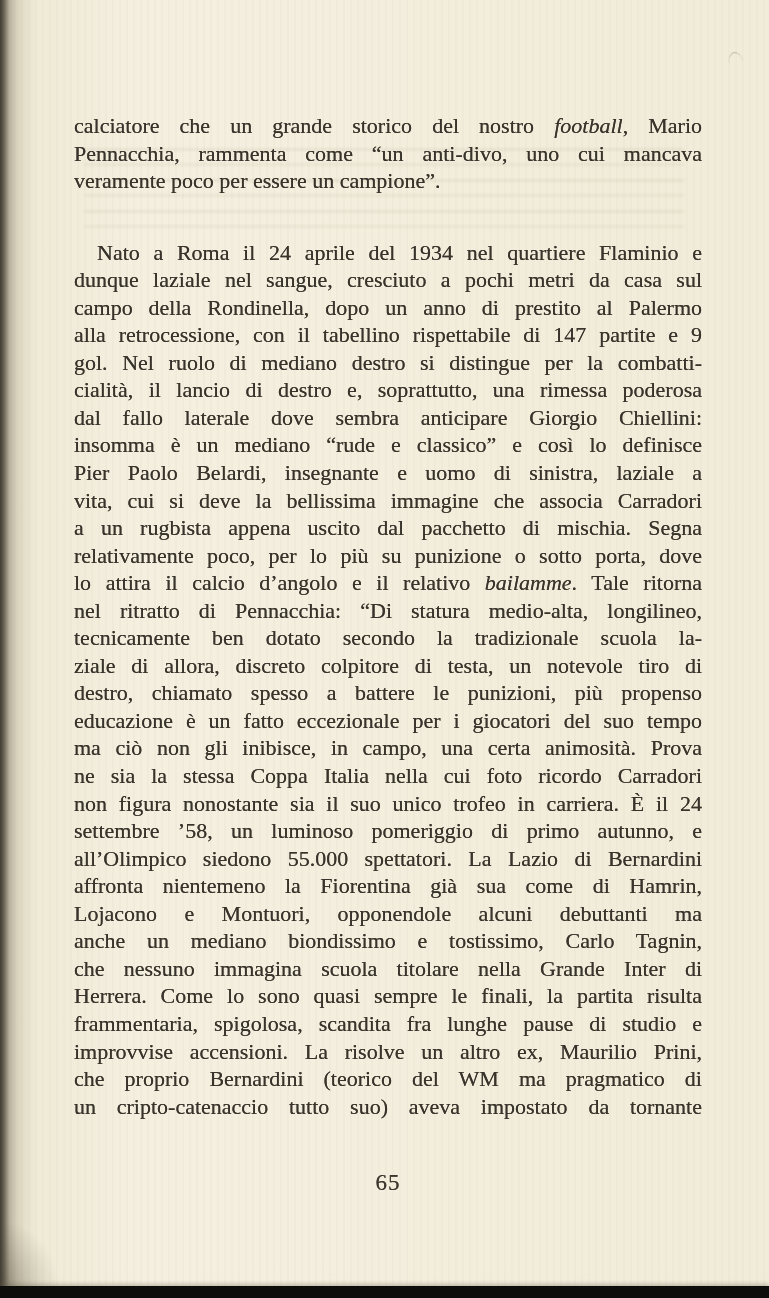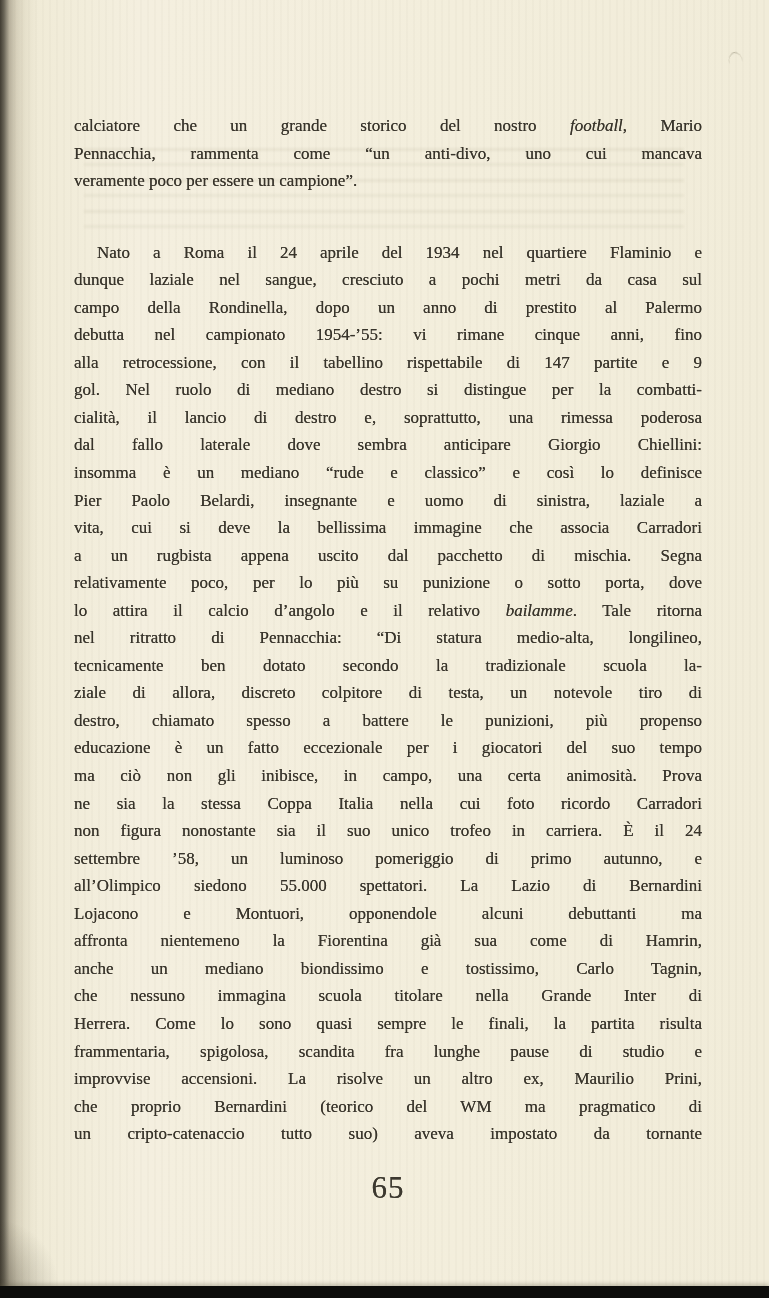--- a/index.html
+++ b/index.html
@@ -69,21 +69,21 @@
     transform: rotate(-12deg);
     filter: blur(0.4px);
     pointer-events: none;
   }
   .text-block {
     position: absolute;
     left: 74px;
     top: 112px;
     width: 628px;
     color: #38342b;
-    font-size: 17px;
+    font-size: 22px;
     line-height: 27.55px;
     text-shadow: 0 0 0.6px rgba(56,52,44,0.85);
   }
   .line {
     text-align: justify;
     text-align-last: justify;
     white-space: nowrap;
   }
   .line.para-end {
     text-align-last: left;
@@ -94,62 +94,61 @@
   }
   .line em {
     font-style: italic;
   }
   .page-number {
     position: absolute;
     left: 74px;
     top: 1170px;
     width: 628px;
     text-align: center;
-    font-size: 31px;
+    font-size: 23px;
     color: #3c382f;
     letter-spacing: 1px;
     text-shadow: 0 0 0.6px rgba(56,52,44,0.8);
   }
 </style>
 </head>
 <body>
 
 <div class="page">
   <div class="bleed-through"></div>
   <div class="stray-mark"></div>
   <div class="text-block">
       <div class="line">calciatore che un grande storico del nostro <em>football</em>, Mario</div>
       <div class="line">Pennacchia, rammenta come “un anti-divo, uno cui mancava</div>
       <div class="line para-end">veramente poco per essere un campione”.</div>
       <div class="line indent">Nato a Roma il 24 aprile del 1934 nel quartiere Flaminio e</div>
       <div class="line">dunque laziale nel sangue, cresciuto a pochi metri da casa sul</div>
       <div class="line">campo della Rondinella, dopo un anno di prestito al Palermo</div>
-      <div class="line">debutta nel campionato 1954-’55: vi rimane cinque anni, fino</div>
       <div class="line">alla retrocessione, con il tabellino rispettabile di 147 partite e 9</div>
       <div class="line">gol. Nel ruolo di mediano destro si distingue per la combatti-</div>
       <div class="line">cialità, il lancio di destro e, soprattutto, una rimessa poderosa</div>
       <div class="line">dal fallo laterale dove sembra anticipare Giorgio Chiellini:</div>
       <div class="line">insomma è un mediano “rude e classico” e così lo definisce</div>
       <div class="line">Pier Paolo Belardi, insegnante e uomo di sinistra, laziale a</div>
       <div class="line">vita, cui si deve la bellissima immagine che associa Carradori</div>
       <div class="line">a un rugbista appena uscito dal pacchetto di mischia. Segna</div>
       <div class="line">relativamente poco, per lo più su punizione o sotto porta, dove</div>
       <div class="line">lo attira il calcio d’angolo e il relativo <em>bailamme</em>. Tale ritorna</div>
       <div class="line">nel ritratto di Pennacchia: “Di statura medio-alta, longilineo,</div>
       <div class="line">tecnicamente ben dotato secondo la tradizionale scuola la-</div>
       <div class="line">ziale di allora, discreto colpitore di testa, un notevole tiro di</div>
       <div class="line">destro, chiamato spesso a battere le punizioni, più propenso</div>
       <div class="line">educazione è un fatto eccezionale per i giocatori del suo tempo</div>
       <div class="line">ma ciò non gli inibisce, in campo, una certa animosità. Prova</div>
       <div class="line">ne sia la stessa Coppa Italia nella cui foto ricordo Carradori</div>
       <div class="line">non figura nonostante sia il suo unico trofeo in carriera. È il 24</div>
       <div class="line">settembre ’58, un luminoso pomeriggio di primo autunno, e</div>
       <div class="line">all’Olimpico siedono 55.000 spettatori. La Lazio di Bernardini</div>
+      <div class="line">affronta nientemeno la Fiorentina già sua come di Hamrin,</div>
       <div class="line">Lojacono e Montuori, opponendole alcuni debuttanti ma</div>
-      <div class="line">affronta nientemeno la Fiorentina già sua come di Hamrin,</div>
       <div class="line">anche un mediano biondissimo e tostissimo, Carlo Tagnin,</div>
       <div class="line">che nessuno immagina scuola titolare nella Grande Inter di</div>
       <div class="line">Herrera. Come lo sono quasi sempre le finali, la partita risulta</div>
       <div class="line">frammentaria, spigolosa, scandita fra lunghe pause di studio e</div>
       <div class="line">improvvise accensioni. La risolve un altro ex, Maurilio Prini,</div>
       <div class="line">che proprio Bernardini (teorico del WM ma pragmatico di</div>
       <div class="line">un cripto-catenaccio tutto suo) aveva impostato da tornante</div>
     </div>
   <div class="page-number">65</div>
   <div class="spine-shadow"></div>

